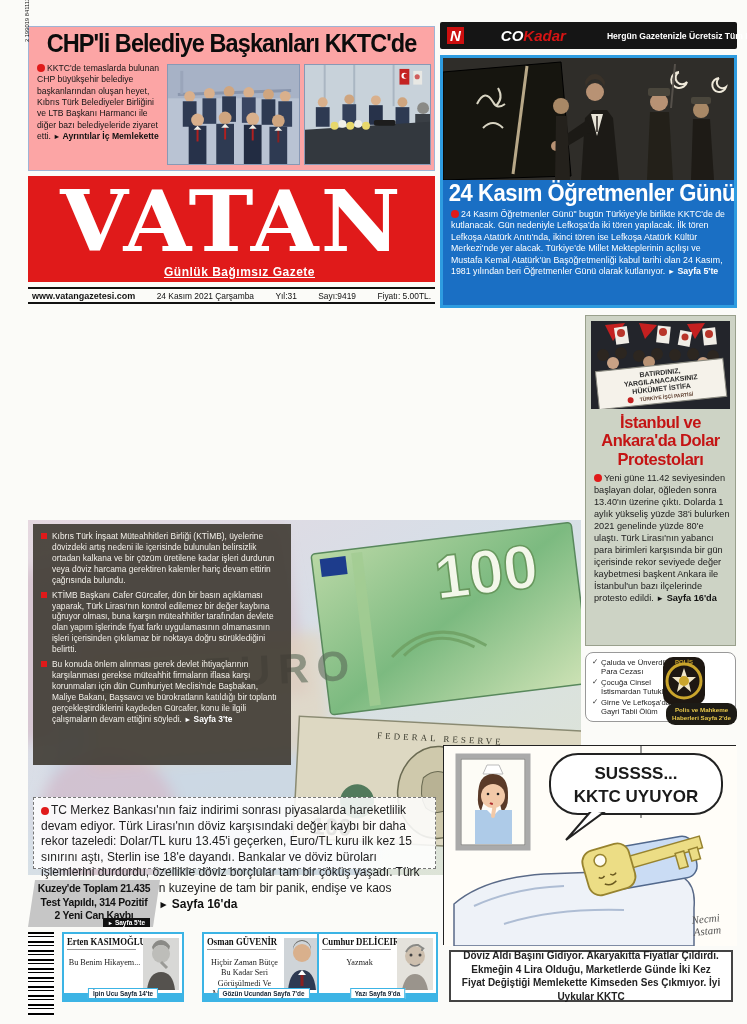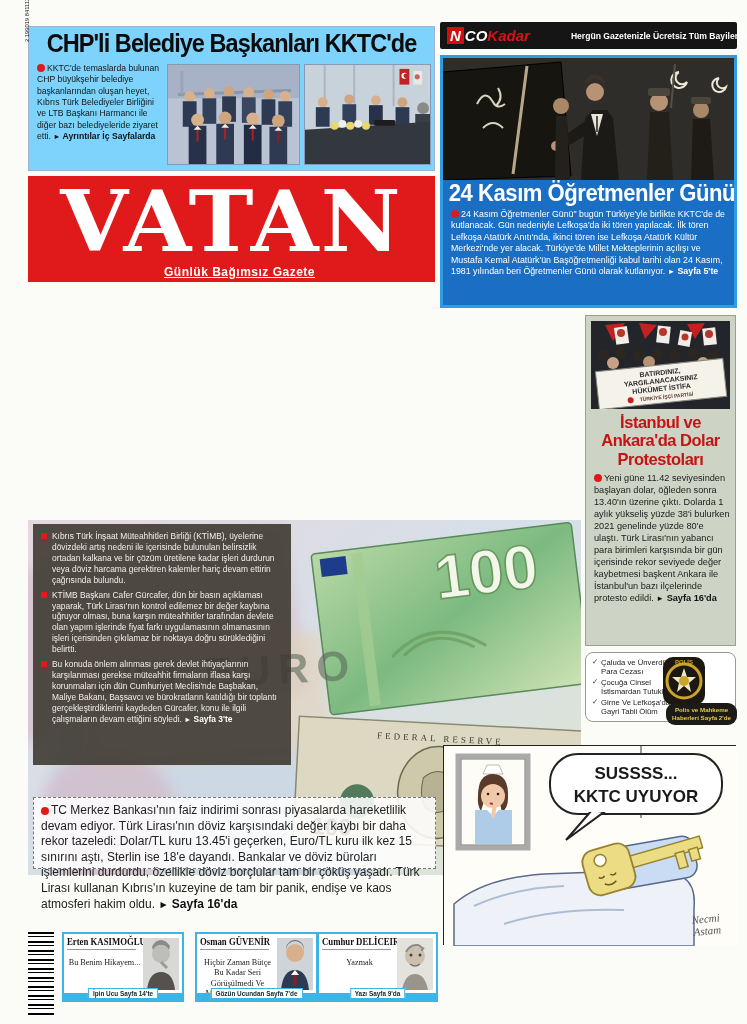--- a/index.html
+++ b/index.html
@@ -2,34 +2,34 @@
 <html><head>
 <meta charset="utf-8">
 <style>
   * { margin:0; padding:0; box-sizing:border-box; }
   html,body { background:#e9e9e7; }
   body { width:747px; height:1024px; font-family:"Liberation Sans",sans-serif; }
   #page { position:relative; width:747px; height:1024px; background:#fbfbf8; overflow:hidden; }
   .abs { position:absolute; }
 
   
-  .tl-box { left:28px; top:26px; width:407px; height:145px; background:#7dd3fc; border:1px solid #9fb3d4; }
+  .tl-box { left:28px; top:26px; width:407px; height:145px; background:#fca5a5; border:1px solid #9fb3d4; }
   .tl-head { position:absolute; top:2px; left:4px; right:4px; font-size:25px; font-weight:bold; letter-spacing:-1px;
              transform:scaleX(.94); transform-origin:center; color:#0c0c0c; text-align:center; white-space:nowrap; }
   .tl-body { position:absolute; left:8px; top:36px; width:124px; font-size:8.6px; line-height:1.32; color:#151515; }
   .bullet-dot { display:inline-block; width:8px; height:8px; border-radius:50%; background:#e01a1a; margin-right:2px; vertical-align:-1px; }
   .pref { font-weight:bold; color:#111; }
   .arrow { font-size:.85em; }
   .tl-ph1 { position:absolute; left:138px; top:37px; width:133px; height:101px; border:1px solid #8899b5; }
   .tl-ph2 { position:absolute; left:275px; top:37px; width:127px; height:101px; border:1px solid #8899b5; }
 
   
   .nco { left:440px; top:22px; width:297px; height:27px; background:#151515; display:flex; align-items:center; padding:0 7px; border-radius:2px; }
   .nco-n { background:#cc0f0f; color:#fff; font-weight:bold; font-style:italic; font-size:15px; padding:0 3px; margin-right:1px; }
-  .nco-co { color:#fff; font-weight:bold; font-style:italic; font-size:15px; }
+  .nco-co { color:#fff; font-weight:bold; font-style:italic; font-size:15px;padding-left:36px; }
   .nco-sport { color:#d41414; font-weight:bold; font-style:italic; font-size:15px; margin-right:7px; }
   .nco-tag { color:#fff; font-weight:bold; font-size:8.6px; white-space:nowrap;padding-left:34px; }
 
   
   .td-box { left:440px; top:55px; width:297px; height:253px; background:#1a6fc4; border:3px solid #2e9ce0; }
   .td-photo { position:absolute; left:0; top:0; width:291px; height:122px; }
   .td-head { position:absolute; top:122px; left:0; right:0; text-align:center; color:#fff; font-size:23px; font-weight:bold;
              letter-spacing:-.5px; transform:scaleX(.96); transform-origin:center; white-space:nowrap; }
   .td-body { position:absolute; left:8px; top:151px; width:277px; font-size:8.8px; line-height:1.3; color:#fff; }
   .td-body .pref { color:#fff; }
@@ -93,41 +93,41 @@
   
   .cartoon { left:443px; top:745px; width:293px; height:200px; background:#fff; border:1.5px solid #222; z-index:5; }
   .caption { left:449px; top:950px; width:284px; height:52px; background:#fff; border:2px solid #444; display:flex; align-items:center;
              padding:2px 8px; font-size:10px; font-weight:600; text-align:center; color:#222; line-height:1.35; z-index:5; }
 
   
   .barcode { left:28px; top:932px; width:26px; height:84px;
              background:repeating-linear-gradient(180deg,#000 0 2px,#fff 2px 4px,#000 4px 5px,#fff 5px 9px); }
   .barcode-num { position:absolute; left:24px; top:42px; transform:rotate(-90deg); transform-origin:left top; font-size:5.8px; color:#111; white-space:nowrap; }
   .col-box { top:932px; height:70px; background:#fff; border:2px solid #3cb4e5; z-index:2; }
-  .col1 { left:62px; width:122px; } .col2 { left:195px; width:123px; } .col3 { left:317px; width:121px; }
+  .col1 { left:62px; width:122px; } .col2 { left:202px; width:123px; } .col3 { left:317px; width:121px; }
   .col-name { position:absolute; top:3px; left:3px; width:75px; text-align:center; font-family:"Liberation Serif",serif;
               font-size:9.5px; font-weight:bold; color:#111; white-space:nowrap; transform:scaleX(.92); transform-origin:left center;
               border-bottom:1px solid #999; padding-bottom:2px; }
   .col-title { position:absolute; top:24px; left:3px; width:75px; text-align:center; font-family:"Liberation Serif",serif;
                font-size:8.2px; line-height:1.25; color:#222; }
   .col-photo { position:absolute; right:3px; top:4px; width:36px; height:52px; }
   .col-strip { position:absolute; bottom:0; left:0; right:0; height:7px; background:#3cb4e5; }
   .col-footer { position:absolute; bottom:1px; left:50%; transform:translateX(-50%); background:#fff; border:1px solid #3cb4e5;
                 font-size:6.4px; font-weight:bold; color:#123; padding:1px 4px; white-space:nowrap; z-index:2; }
 </style>
 </head>
 <body>
 
 <div id="page">
 
   <div class="abs tl-box">
     <div class="tl-head">CHP'li Belediye Başkanları KKTC'de</div>
     <div class="tl-body">
       <span class="bullet-dot"></span><span>KKTC'de temaslarda bulunan CHP büyükşehir belediye başkanlarından oluşan heyet, Kıbrıs Türk Belediyeler Birliğini ve LTB Başkanı Harmancı ile diğer bazı belediyeleride ziyaret etti.</span>
-      <span class="pref"><span class="arrow">►</span> <span>Ayrıntılar İç Sayfalarda</span></span>
+      <span class="pref"><span class="arrow">►</span> <span>Ayrıntılar İç Memlekette</span></span>
     </div>
     <svg class="tl-ph1" viewBox="0 0 133 101" preserveAspectRatio="none">
       <rect width="133" height="101" fill="#b9c3d3"></rect>
       <rect x="0" y="0" width="133" height="34" fill="#a7b2c6"></rect>
       <line x1="10" y1="30" x2="125" y2="26" stroke="#8a96ad" stroke-width="3"></line>
       <line x1="14" y1="6" x2="14" y2="30" stroke="#9aa5ba" stroke-width="3"></line>
       <g>
         <circle cx="22" cy="32" r="5.5" fill="#d9b08c"></circle>
           <rect x="15" y="37" width="14" height="26" fill="#2e3a52"></rect>
         <circle cx="42" cy="29" r="5.5" fill="#d9b08c"></circle>
@@ -233,20 +233,27 @@
     <div class="td-body">
       <span class="bullet-dot"></span><span>24 Kasım Öğretmenler Günü" bugün Türkiye'yle birlikte KKTC'de de kutlanacak. Gün nedeniyle Lefkoşa'da iki tören yapılacak. İlk tören Lefkoşa Atatürk Anıtı'nda, ikinci tören ise Lefkoşa Atatürk Kültür Merkezi'nde yer alacak. Türkiye'de Millet Mekteplerinin açılışı ve Mustafa Kemal Atatürk'ün Başöğretmenliği kabul tarihi olan 24 Kasım, 1981 yılından beri Öğretmenler Günü olarak kutlanıyor.</span>
       <span class="pref"><span class="arrow">►</span> <span>Sayfa 5'te</span></span>
     </div>
   </div>
 
   <div class="abs mast">
     <span class="mast-logo">VATAN</span>
     <div class="mast-tag">Günlük Bağımsız Gazete</div>
   </div>
+  <div class="abs info-line">
+    <span class="site">www.vatangazetesi.com</span>
+    <span>24 Kasım 2021 Çarşamba</span>
+    <span>Yıl:31</span>
+    <span>Sayı:9419</span>
+    <span>Fiyatı: 5.00TL.</span>
+  </div>
 
 
   <div class="abs money">
     <svg width="553" height="355" viewBox="0 0 553 355" preserveAspectRatio="none">
       <defs>
         <linearGradient id="bg1" x1="0" y1="0" x2="1" y2="1">
           <stop offset="0" stop-color="#e6d8e0"></stop>
             <stop offset=".45" stop-color="#d6dfe8"></stop>
             <stop offset="1" stop-color="#dfe5d2"></stop>
         </linearGradient>
@@ -293,20 +300,26 @@
     <div class="para"><span>Bu konuda önlem alınması gerek devlet ihtiyaçlarının karşılanması gerekse müteahhit firmaların iflasa karşı korunmaları için dün Cumhuriyet Meclisi'nde Başbakan, Maliye Bakanı, Başsavcı ve bürokratların katıldığı bir toplantı gerçekleştirdiklerini kaydeden Gürcafer, konu ile ilgili çalışmaların devam ettiğini söyledi.</span>
       <span class="pref"><span class="arrow">►</span> <span>Sayfa 3'te</span></span>
     </div>
   </div>
 
   <div class="abs lira-body">
     <span class="bullet-dot"></span><span>TC Merkez Bankası'nın faiz indirimi sonrası piyasalarda hareketlilik devam ediyor. Türk Lirası'nın döviz karşısındaki değer kaybı bir daha rekor tazeledi: Dolar/TL kuru 13.45'i geçerken, Euro/TL kuru ilk kez 15 sınırını aştı, Sterlin ise 18'e dayandı. Bankalar ve döviz büroları işlemlerini durdurdu, özellikle döviz borçlular tam bir çöküş yaşadı. Türk Lirası kullanan Kıbrıs'ın kuzeyine de tam bir panik, endişe ve kaos atmosferi hakim oldu.</span>
     <span class="pref"><span class="arrow">►</span> <span>Sayfa 16'da</span></span>
   </div>
 
+  <div class="abs stat" style="left:28px;">
+    <div class="stat-text">Kuzey'de Toplam 21.435
+Test Yapıldı, 314  Pozitif
+2 Yeni Can Kaybı</div>
+    <div class="stat-tag"><span class="arrow">►</span> <span>Sayfa 5'te</span></div>
+  </div>
 
   <div class="abs sb">
     <svg class="sb-photo" viewBox="0 0 139 88" preserveAspectRatio="none">
       <rect width="139" height="88" fill="#23252b"></rect>
       <g>
         <polygon points="14,4 34,2 22,20" fill="#c42020"></polygon>
         <polygon points="48,2 66,4 54,18" fill="#c42020"></polygon>
         <polygon points="96,3 114,2 104,18" fill="#c42020"></polygon>
         <rect x="24" y="6" width="13" height="17" fill="#f0ede6" transform="rotate(-8 30 14)"></rect>
           <circle cx="30" cy="12" r="4" fill="#b8352a"></circle>
@@ -401,20 +414,23 @@
           <rect x="140" y="96" width="48" height="46" rx="12" fill="#ecdd85" stroke="#97832f" stroke-width="1.8"></rect>
           <circle cx="158" cy="108" r="6" fill="#fdfcf6" stroke="#97832f" stroke-width="1.5"></circle>
           <path d="M152,124 q3,3 6,0 M164,124 q3,3 6,0" stroke="#6a5a20" stroke-width="1.5" fill="none"></path>
           <path d="M156,132 q6,4 12,0" stroke="#6a5a20" stroke-width="1.5" fill="none"></path>
         </g>
       </g>
       <text x="248" y="178" font-family="Liberation Serif,serif" font-style="italic" font-size="11" fill="#555" transform="rotate(-6 248 178)">Necmi</text>
       <text x="250" y="190" font-family="Liberation Serif,serif" font-style="italic" font-size="11" fill="#555" transform="rotate(-6 250 190)">Astam</text>
     </svg>
   </div>
+  <div class="abs caption">
+    <span>Döviz Aldı Başını Gidiyor. Akaryakıtta Fiyatlar Çıldırdı. Ekmeğin 4 Lira Olduğu, Marketlerde Günde İki Kez Fiyat Değiştiği Memlekette Kimseden Ses Çıkmıyor. İyi Uykular KKTC</span>
+  </div>
 
   <div class="abs barcode"></div>
   <div class="abs barcode-num">2 199019 841112</div>
 
   <div class="abs col-box col1">
     <div class="col-name">Erten KASIMOĞLU</div>
     <div class="col-title">Bu Benim Hikayem...</div>
     <svg class="col-photo" viewBox="0 0 36 52" preserveAspectRatio="none">
       <rect width="36" height="52" fill="#d8d8d6"></rect>
         <circle cx="18" cy="16" r="9" fill="#bdbdb9"></circle>

